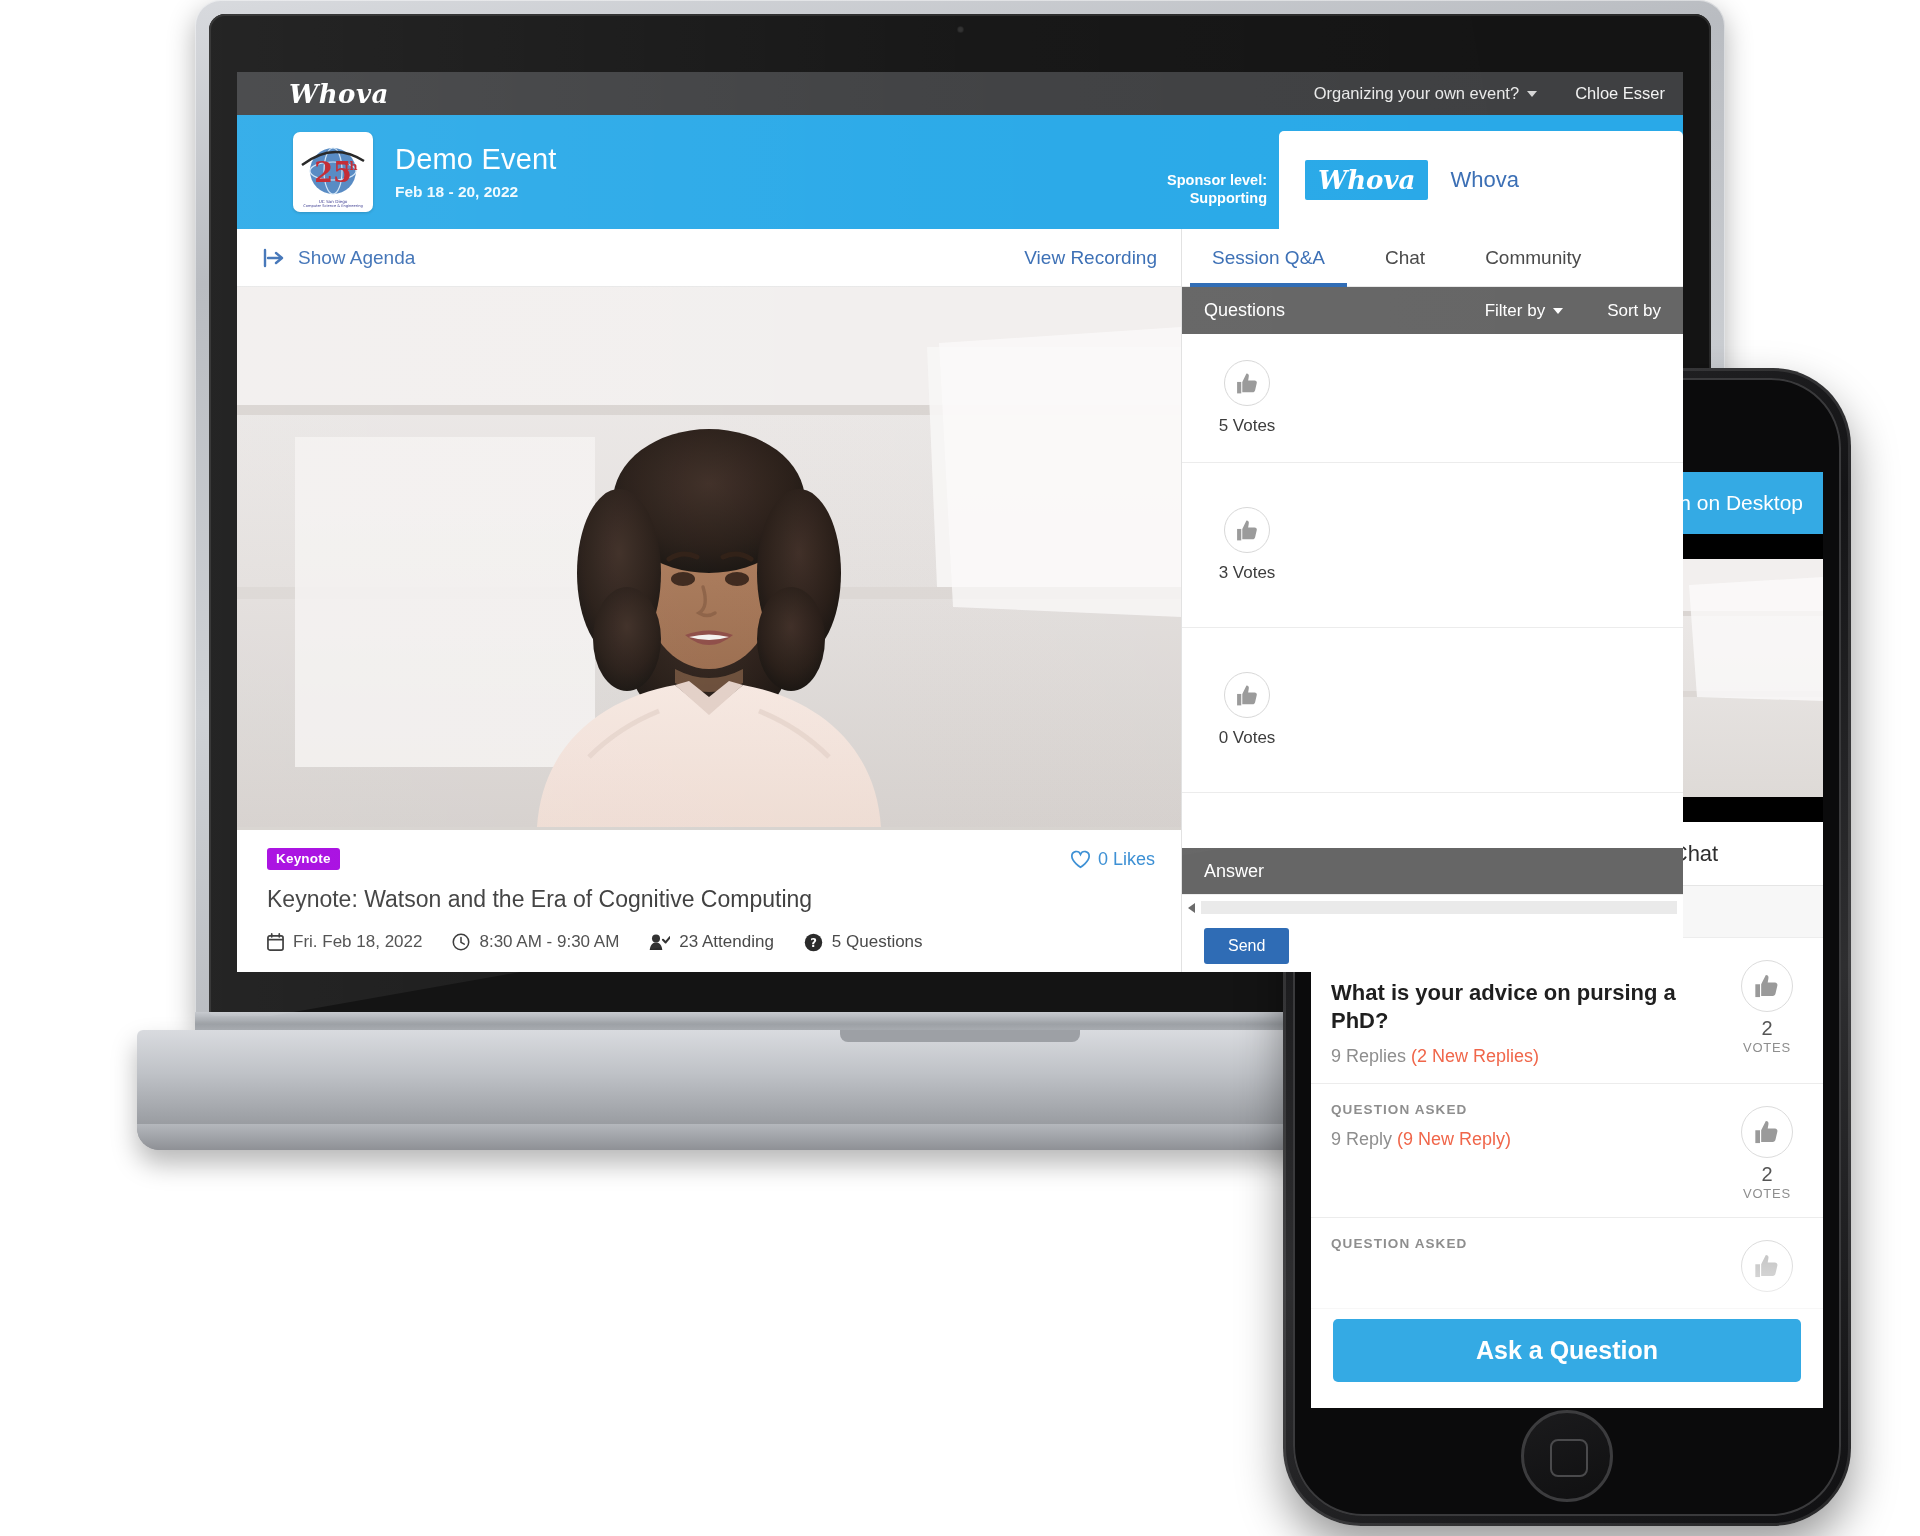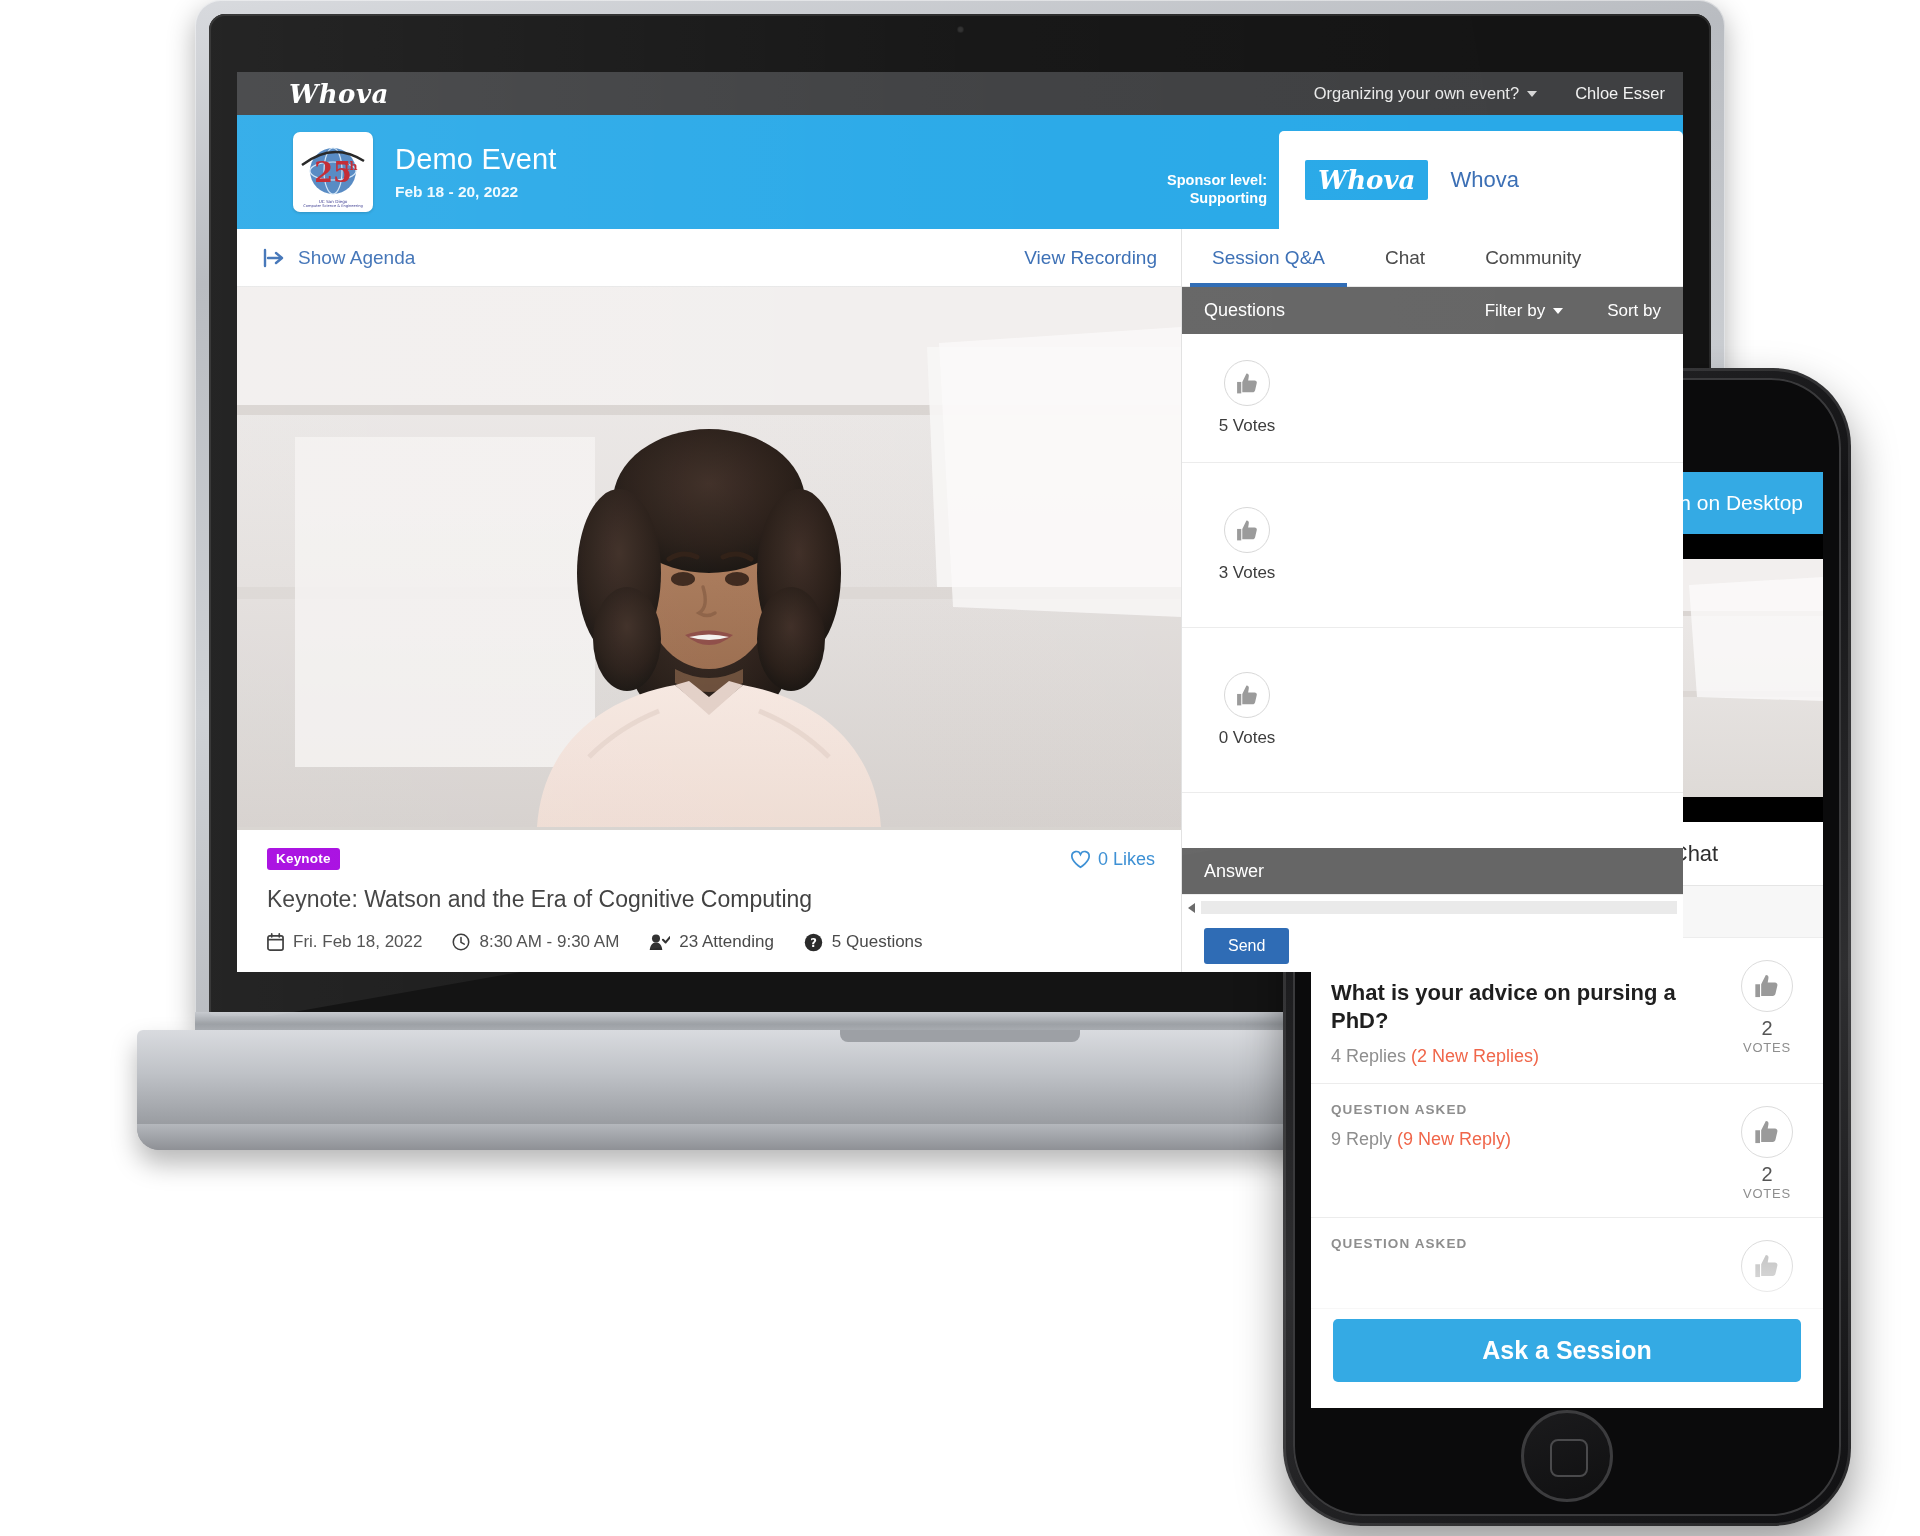--- a/index.html
+++ b/index.html
@@ -559,21 +559,21 @@
 
       <div class="ph-qhead">Questions</div>
 
       <div>
 
         <div class="ph-q">
           <div class="ph-q-main">
             <div class="ph-q-kicker">QUESTION ASKED</div>
             <div class="ph-q-text">What is your advice on pursing a PhD?</div>
             <div class="ph-q-replies">
-              <span>4 Replies </span><span class="new">(2 New Replies)</span>
+              <span>9 Replies </span><span class="new">(2 New Replies)</span>
             </div>
           </div>
           <div class="ph-votes">
             <div class="ph-thumb">
               <svg width="28" height="28" viewBox="0 0 24 24">
                   <path d="M2 10.5h4v11H2z" fill="#9a9a9a"></path>
                   <path d="M7 10.5 L11 2.5 c2 0 2.6 1.4 2.2 3 L12.6 9 h6.2 c1.4 0 2.4 1.2 2.1 2.5 l-1.6 7 c-.25 1.1-1.2 2-2.4 2 H7 Z" fill="#9a9a9a"></path>
                 </svg>
             </div>
             <div class="ph-vcount">2</div>
@@ -612,20 +612,20 @@
                   <path d="M7 10.5 L11 2.5 c2 0 2.6 1.4 2.2 3 L12.6 9 h6.2 c1.4 0 2.4 1.2 2.1 2.5 l-1.6 7 c-.25 1.1-1.2 2-2.4 2 H7 Z" fill="#c8c8c8"></path>
                 </svg>
             </div>
           </div>
         </div>
       </div>
 
       <div class="ph-dim"></div>
 
       <div class="ph-ask-wrap">
-        <button class="ph-ask">Ask a Session</button>
+        <button class="ph-ask">Ask a Question</button>
       </div>
     </div>
 
     <div class="phone-home"></div>
   </div>
 
 </div>
 
 </body></html>

